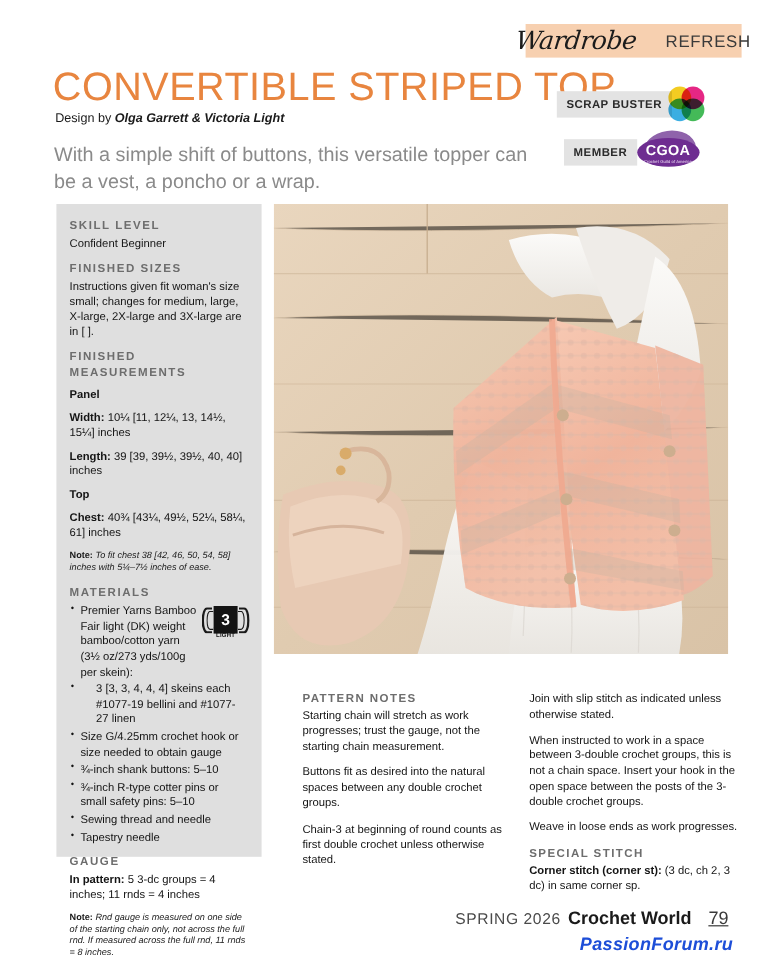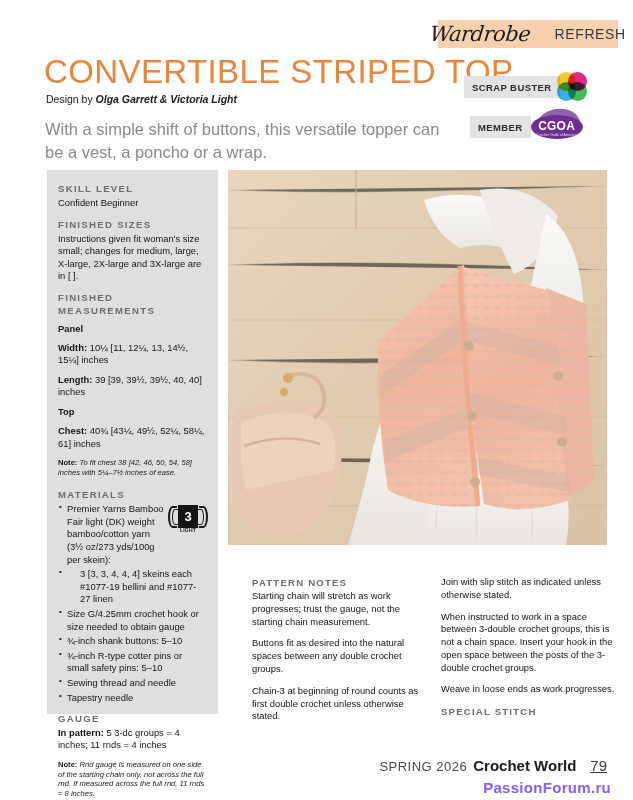--- a/index.html
+++ b/index.html
@@ -168,22 +168,23 @@
   
   .footer {
     position: absolute; right: 26px; bottom: 26px;
     display: flex; align-items: baseline; gap: 6px;
   }
   .f-issue { font-size: 13px; color: #4a4a4a; letter-spacing: .5px; }
   .f-mag { font-size: 15px; font-weight: bold; color: #1a1a1a; text-align: center; }
   .f-page { font-size: 15px; color: #3a3a3a; margin-left: 8px; text-decoration: underline; }
   .watermark {
     position: absolute; right: 22px; bottom: 4px;
-    font-size: 15px; color: #8b5cf6; font-weight: bold;
+    font-size: 15px; color: #1d4ed8; font-weight: bold;
     letter-spacing: .3px;
+    font-style: italic;
   }
 </style>
 </head>
 <body>
 
 <div class="page">
 
   <div class="banner">
     <span class="banner-script">Wardrobe</span>
     <span class="banner-refresh">REFRESH</span>
@@ -367,20 +368,23 @@
     <div class="c-p">Starting chain will stretch as work progresses; trust the gauge, not the starting chain measurement.</div>
     <div class="c-p">Buttons fit as desired into the natural spaces between any double crochet groups.</div>
     <div class="c-p">Chain-3 at beginning of round counts as first double crochet unless otherwise stated.</div>
   </div>
 
   <div class="col" id="col-right">
     <div class="c-p">Join with slip stitch as indicated unless otherwise stated.</div>
     <div class="c-p">When instructed to work in a space between 3-double crochet groups, this is not a chain space. Insert your hook in the open space between the posts of the 3-double crochet groups.</div>
     <div class="c-p">Weave in loose ends as work progresses.</div>
     <div class="c-head">SPECIAL STITCH</div>
+    <div class="c-p">
+      <b>Corner stitch (corner st):</b><span> (3 dc, ch 2, 3 dc) in same corner sp.</span>
+    </div>
   </div>
 
   <div class="footer">
     <span class="f-issue">SPRING 2026</span>
     <span class="f-mag">Crochet World</span>
     <span class="f-page">79</span>
   </div>
   <div class="watermark">PassionForum.ru</div>
 
 </div>

